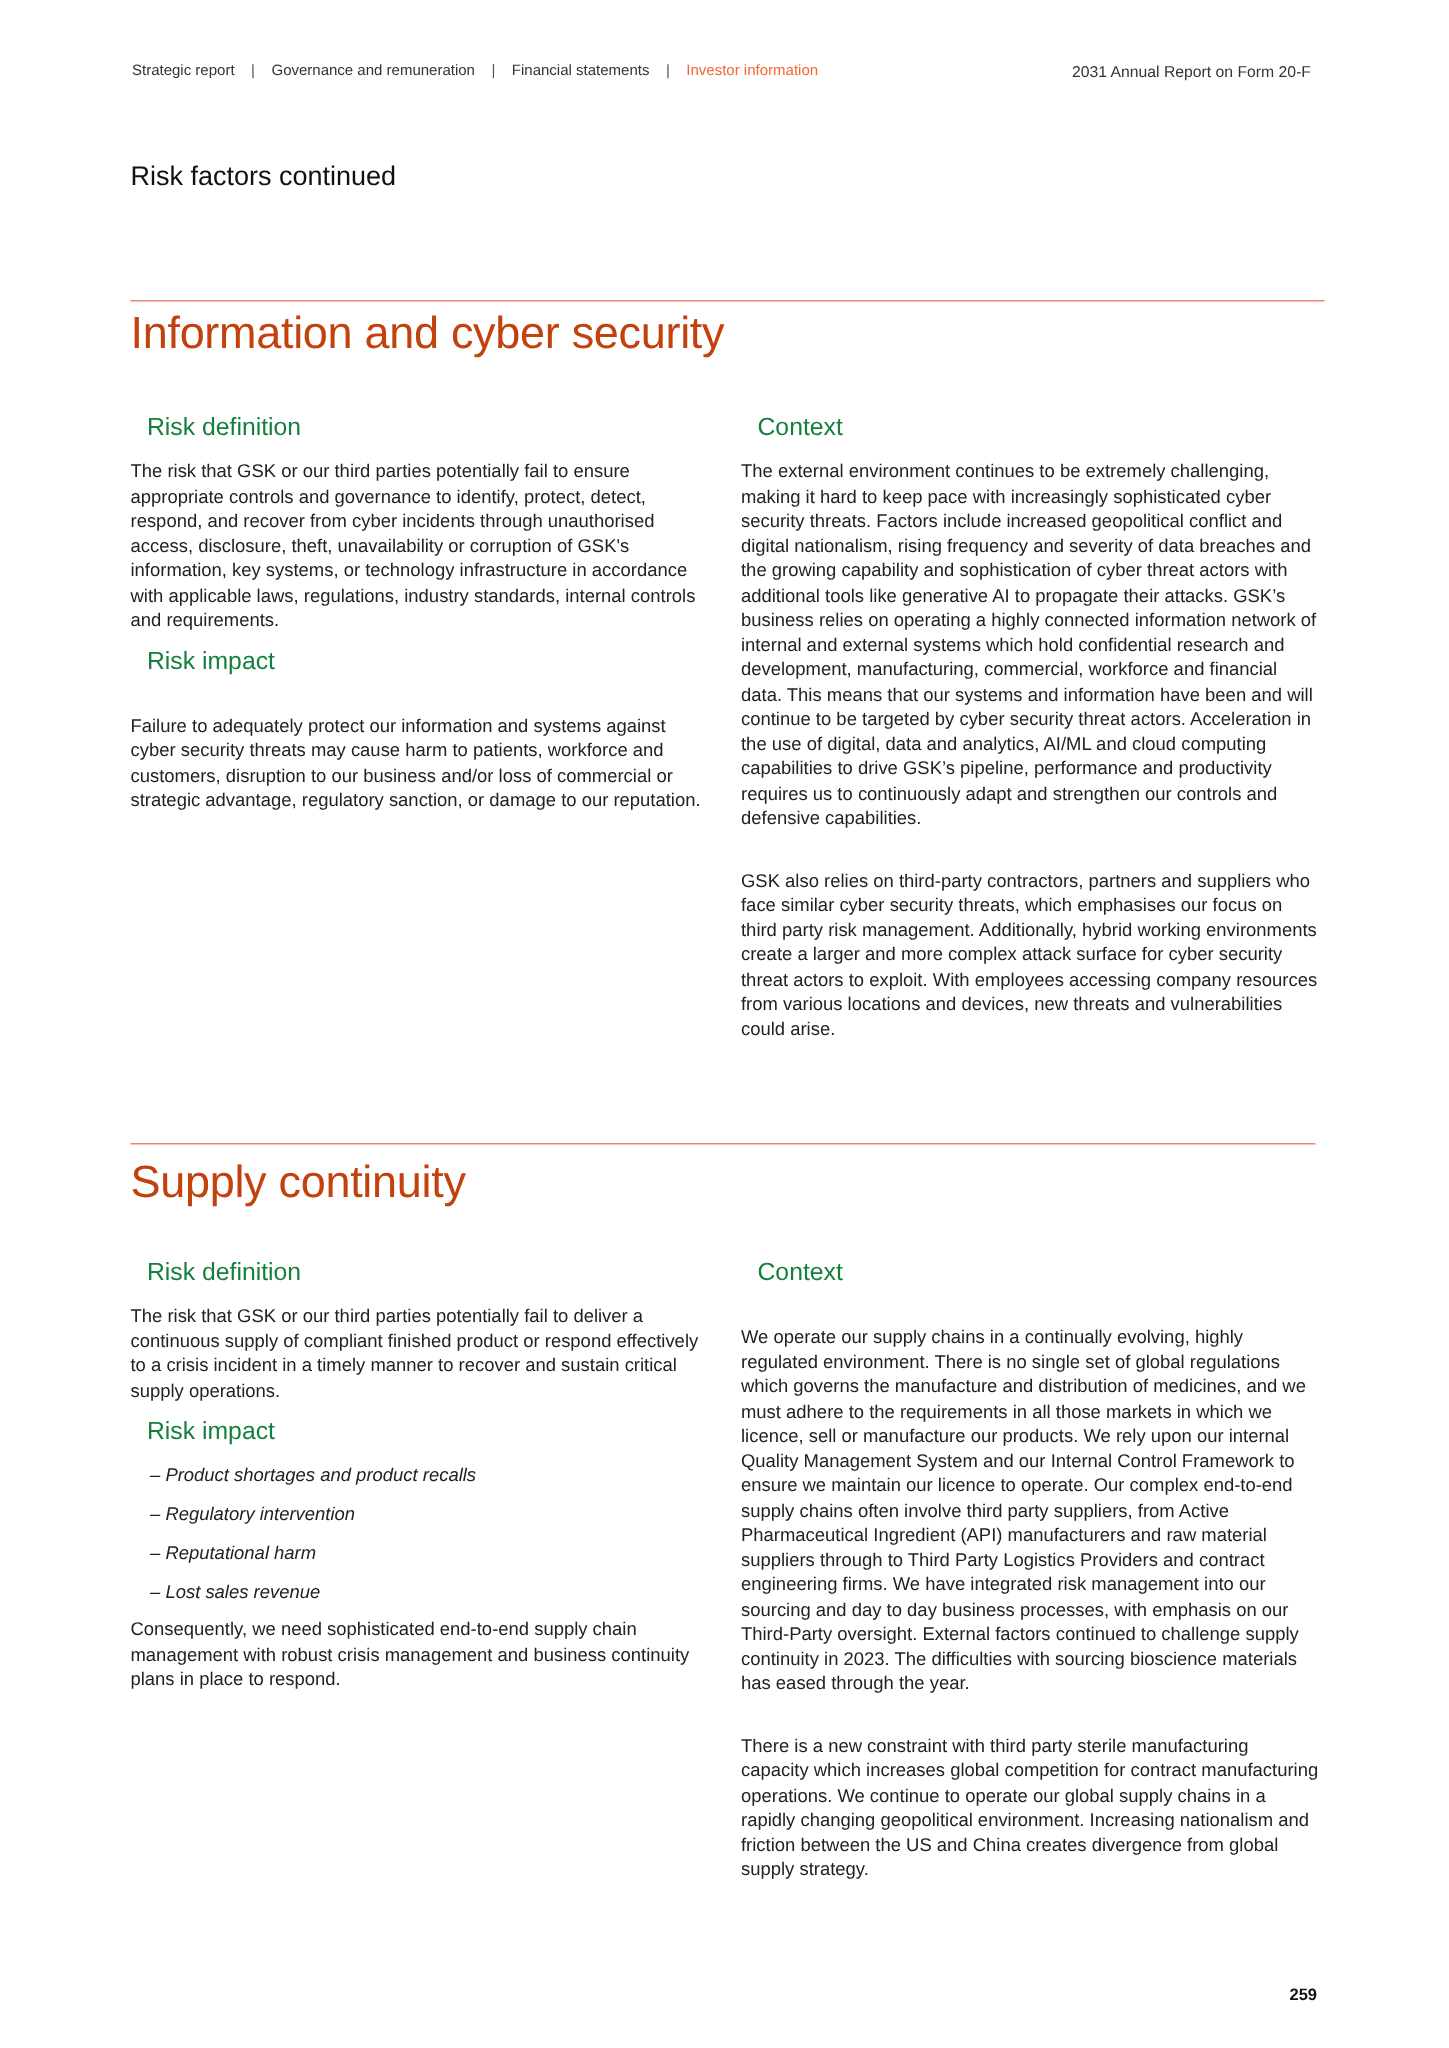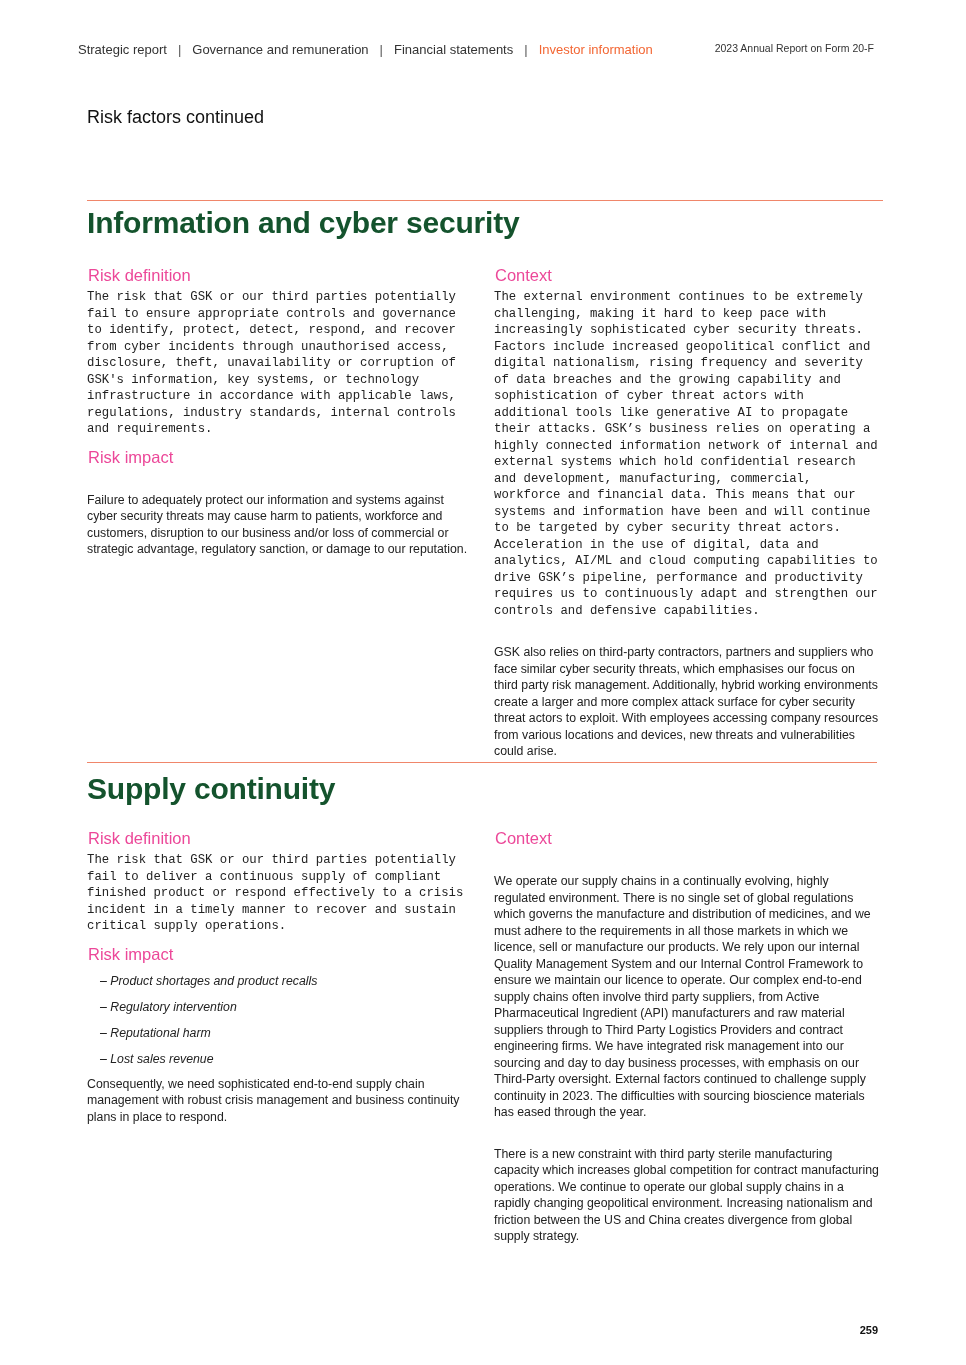--- a/index.html
+++ b/index.html
@@ -1,45 +1,45 @@
 <!DOCTYPE html>
 <html><head>
 <meta charset="utf-8">
 <style>
   html, body { margin: 0; padding: 0; background: #ffffff; }
   body {
     width: 966px; height: 1365px; position: relative; overflow: hidden;
     font-family: "Liberation Sans", "DejaVu Sans", sans-serif;
     color: #1d1d1d;
   }
-  .nav { position: absolute; top: 42px; left: 78px; font-size: 13px; color: #333; white-space: nowrap; }
+  .nav { position: absolute; top: 42px; left: 88px; font-size: 10px; color: #333; white-space: nowrap; }
   .nav span { display: inline-block; }
   .nav .sep { margin: 0 11px; color: #555; }
   .nav .active { color: #f36633; }
   .report-title { position: absolute; top: 42px; right: 92px; font-size: 10.5px; color: #333; }
   .section-kicker { position: absolute; top: 107px; left: 87px; font-size: 18px; color: #111; }
   .rule { position: absolute; height: 1px; background: #f0866a; }
-  .section-title { position: absolute; left: 87px; font-size: 30px; color: #14532d; font-weight: bold; letter-spacing: -0.2px; }
+  .section-title { position: absolute; left: 87px; font-size: 30px; color: #c2410c; font-weight: normal; letter-spacing: -0.2px; }
   .col { position: absolute; width: 386px; }
-  .col h3 { margin: 1px; font-size: 16.5px; color: #ec4899; font-weight: normal; line-height: 20px; }
+  .col h3 { margin: 11px; font-size: 16.5px; color: #15803d; font-weight: normal; line-height: 20px; }
   .col p { margin: 0; font-size: 12.3px; line-height: 16.5px; color: #222; }
-  .col .gap-small { margin-top: 4px; font-family: Liberation Mono, monospace; }
+  .col .gap-small { margin-top: 4px; }
   .col .gap-med { margin-top: 25px; }
   .col ul { list-style: none; margin: 9px 0 0 0; padding: 0 0 0 13px; font-style: italic; }
   .col li { font-size: 12.3px; line-height: 16.5px; color: #222; margin-bottom: 9.5px; }
   .col li::before { content: "\2013\00a0"; }
   .page-number { position: absolute; top: 1324px; right: 88px; font-size: 11px; font-weight: bold; color: #111; }
 </style>
 </head>
 <body>
 
 <div class="nav">
   <span>Strategic report</span><span class="sep">|</span><span>Governance and remuneration</span><span class="sep">|</span><span>Financial statements</span><span class="sep">|</span><span class="active">Investor information</span>
 </div>
-<div class="report-title">2023 Annual Report on Form 20-F</div>
+<div class="report-title">2031 Annual Report on Form 20-F</div>
 
 <div class="section-kicker">Risk factors continued</div>
 
 <div class="rule" style="top:200px; left:87px; width:796px;"></div>
 <h1 class="section-title" style="top:206px; margin:0;">Information and cyber security</h1>
 
 <div class="col" style="top:264px; left:87px;">
   <h3>Risk definition</h3>
   <p class="gap-small">The risk that GSK or our third parties potentially fail to ensure appropriate controls and governance to identify, protect, detect, respond, and recover from cyber incidents through unauthorised access, disclosure, theft, unavailability or corruption of GSK's information, key systems, or technology infrastructure in accordance with applicable laws, regulations, industry standards, internal controls and requirements.</p>
   <h3 style="margin-top:9px;">Risk impact</h3>

